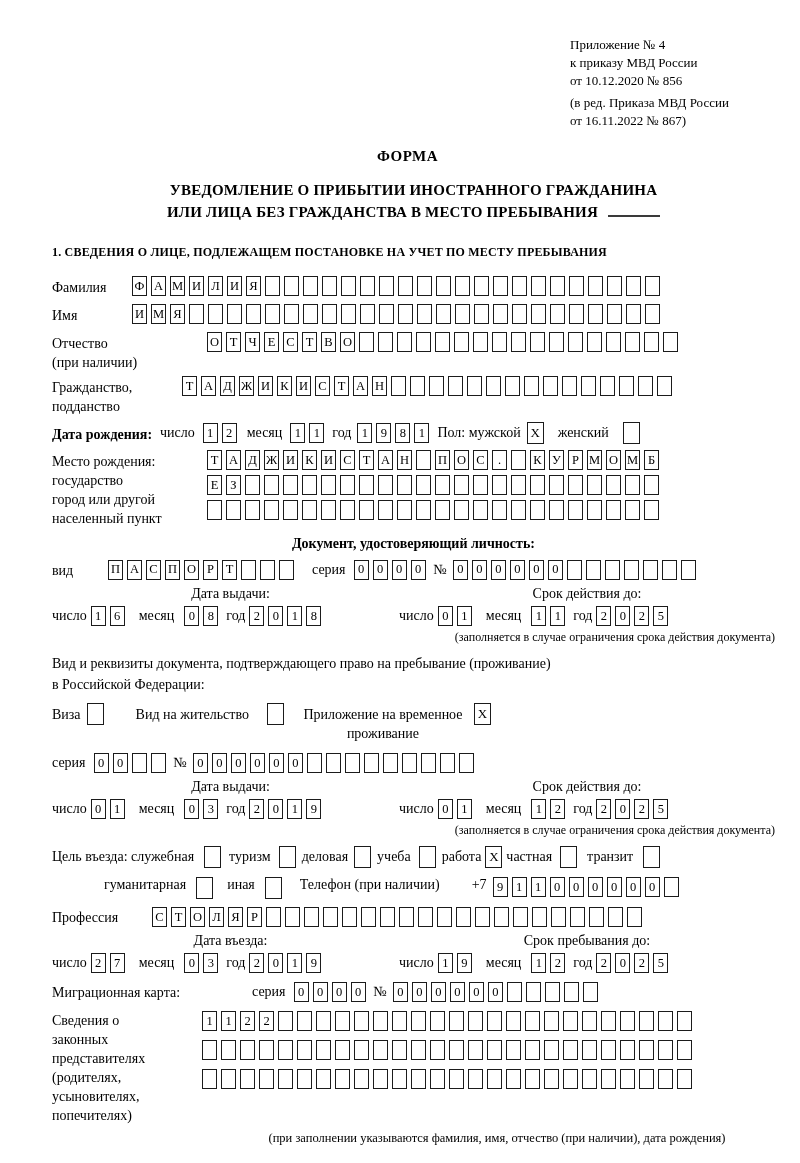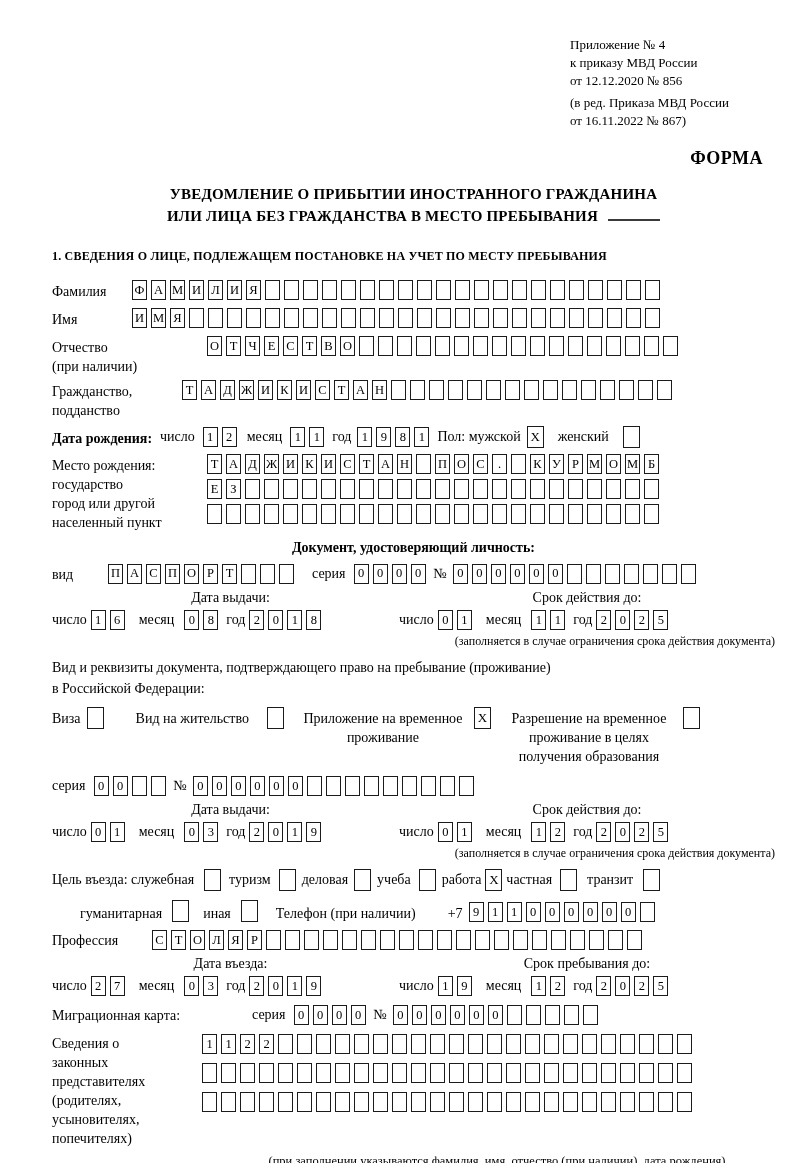--- a/index.html
+++ b/index.html
@@ -3,21 +3,21 @@
 <meta charset="utf-8">
 <style>
   * { box-sizing: border-box; }
   html,body { margin:0; padding:0; background:#fff; }
   body { font-family:"Liberation Serif","DejaVu Serif",serif; color:#000; }
   .page { width:800px; height:1163px; padding:36px 25px 10px 52px; overflow:hidden; position:relative; background:#fff; }
 
   .appendix-wrap { display:flex; justify-content:flex-end; }
   .appendix { width:205px; font-size:13px; line-height:18px; }
   .appendix .rev { margin-top:4px; }
-  .forma { text-align:right; font-weight:bold; font-size:18px; margin:18px 12px 0 0; letter-spacing:.5px; }
+  .forma { text-align:center; font-weight:bold; font-size:15px; margin:18px 12px 0 0; letter-spacing:.5px; }
 
   .title { text-align:center; font-weight:bold; font-size:15px; line-height:22px; margin-top:14px; letter-spacing:.2px; }
   .title-underline { display:inline-block; width:52px; border-bottom:2.2px solid #3a3a3a; height:12px; margin-left:10px; }
 
   .sec-heading { font-weight:bold; font-size:12px; margin-top:22px; letter-spacing:.2px; }
 
   .f { font-size:14px; }
   .frow { display:flex; align-items:flex-start; margin-top:7px; }
   .lbl { flex:none; line-height:19px; padding-top:2px; }
   .cells { display:inline-flex; flex:none; }
@@ -54,21 +54,21 @@
 </style>
 </head>
 <body>
 
 <div class="page">
 
   <div class="appendix-wrap">
     <div class="appendix">
       <div>Приложение № 4</div>
       <div>к приказу МВД России</div>
-      <div>от 12.12.2020 № 856</div>
+      <div>от 10.12.2020 № 856</div>
       <div class="rev">(в ред. Приказа МВД России</div>
       <div>от 16.11.2022 № 867)</div>
     </div>
   </div>
 
   <div class="forma">ФОРМА</div>
 
   <div class="title">
     <div>УВЕДОМЛЕНИЕ О ПРИБЫТИИ ИНОСТРАННОГО ГРАЖДАНИНА</div>
     <div><span>ИЛИ ЛИЦА БЕЗ ГРАЖДАНСТВА В МЕСТО ПРЕБЫВАНИЯ</span><span class="title-underline"></span></div>
@@ -457,25 +457,20 @@
           <span class="gap18"></span>
         <span class="cbx"></span>
       </div>
       <span class="gap18"></span>
       <div class="opt">
         <span class="olbl ctr" style="width:162px">Приложение на временное проживание</span>
           <span class="gap10"></span>
         <span class="cbx">X</span>
       </div>
       <span class="gap14"></span>
-      <div class="opt">
-        <span class="olbl ctr" style="width:168px">Разрешение на временное проживание в целях получения образования</span>
-          <span class="gap10"></span>
-        <span class="cbx"></span>
-      </div>
     </div>
 
     <div class="frow" style="align-items:center; margin-top:10px">
       <span>серия</span>
         <span class="gap8"></span>
       <span class="cells">
           <span class="cell">0</span>
           <span class="cell">0</span>
           <span class="cell"></span>
           <span class="cell"></span>
@@ -581,21 +576,21 @@
         <span class="gap4"></span>
       <span>частная</span>
         <span class="gap8"></span>
       <span class="cbx"></span>
         <span class="gap10"></span>
       <span>транзит</span>
         <span class="gap10"></span>
       <span class="cbx"></span>
     </div>
 
-    <div class="frow" style="align-items:flex-end; margin-top:9px; margin-left:28px">
+    <div class="frow" style="align-items:flex-start; margin-top:9px; margin-left:52px">
       <span>гуманитарная</span>
         <span class="gap10"></span>
       <span class="cbx"></span>
         <span class="gap14"></span>
       <span>иная</span>
         <span class="gap10"></span>
       <span class="cbx"></span>
         <span class="gap18"></span>
       <span>Телефон (при наличии)</span>
         <span class="gap18"></span>

